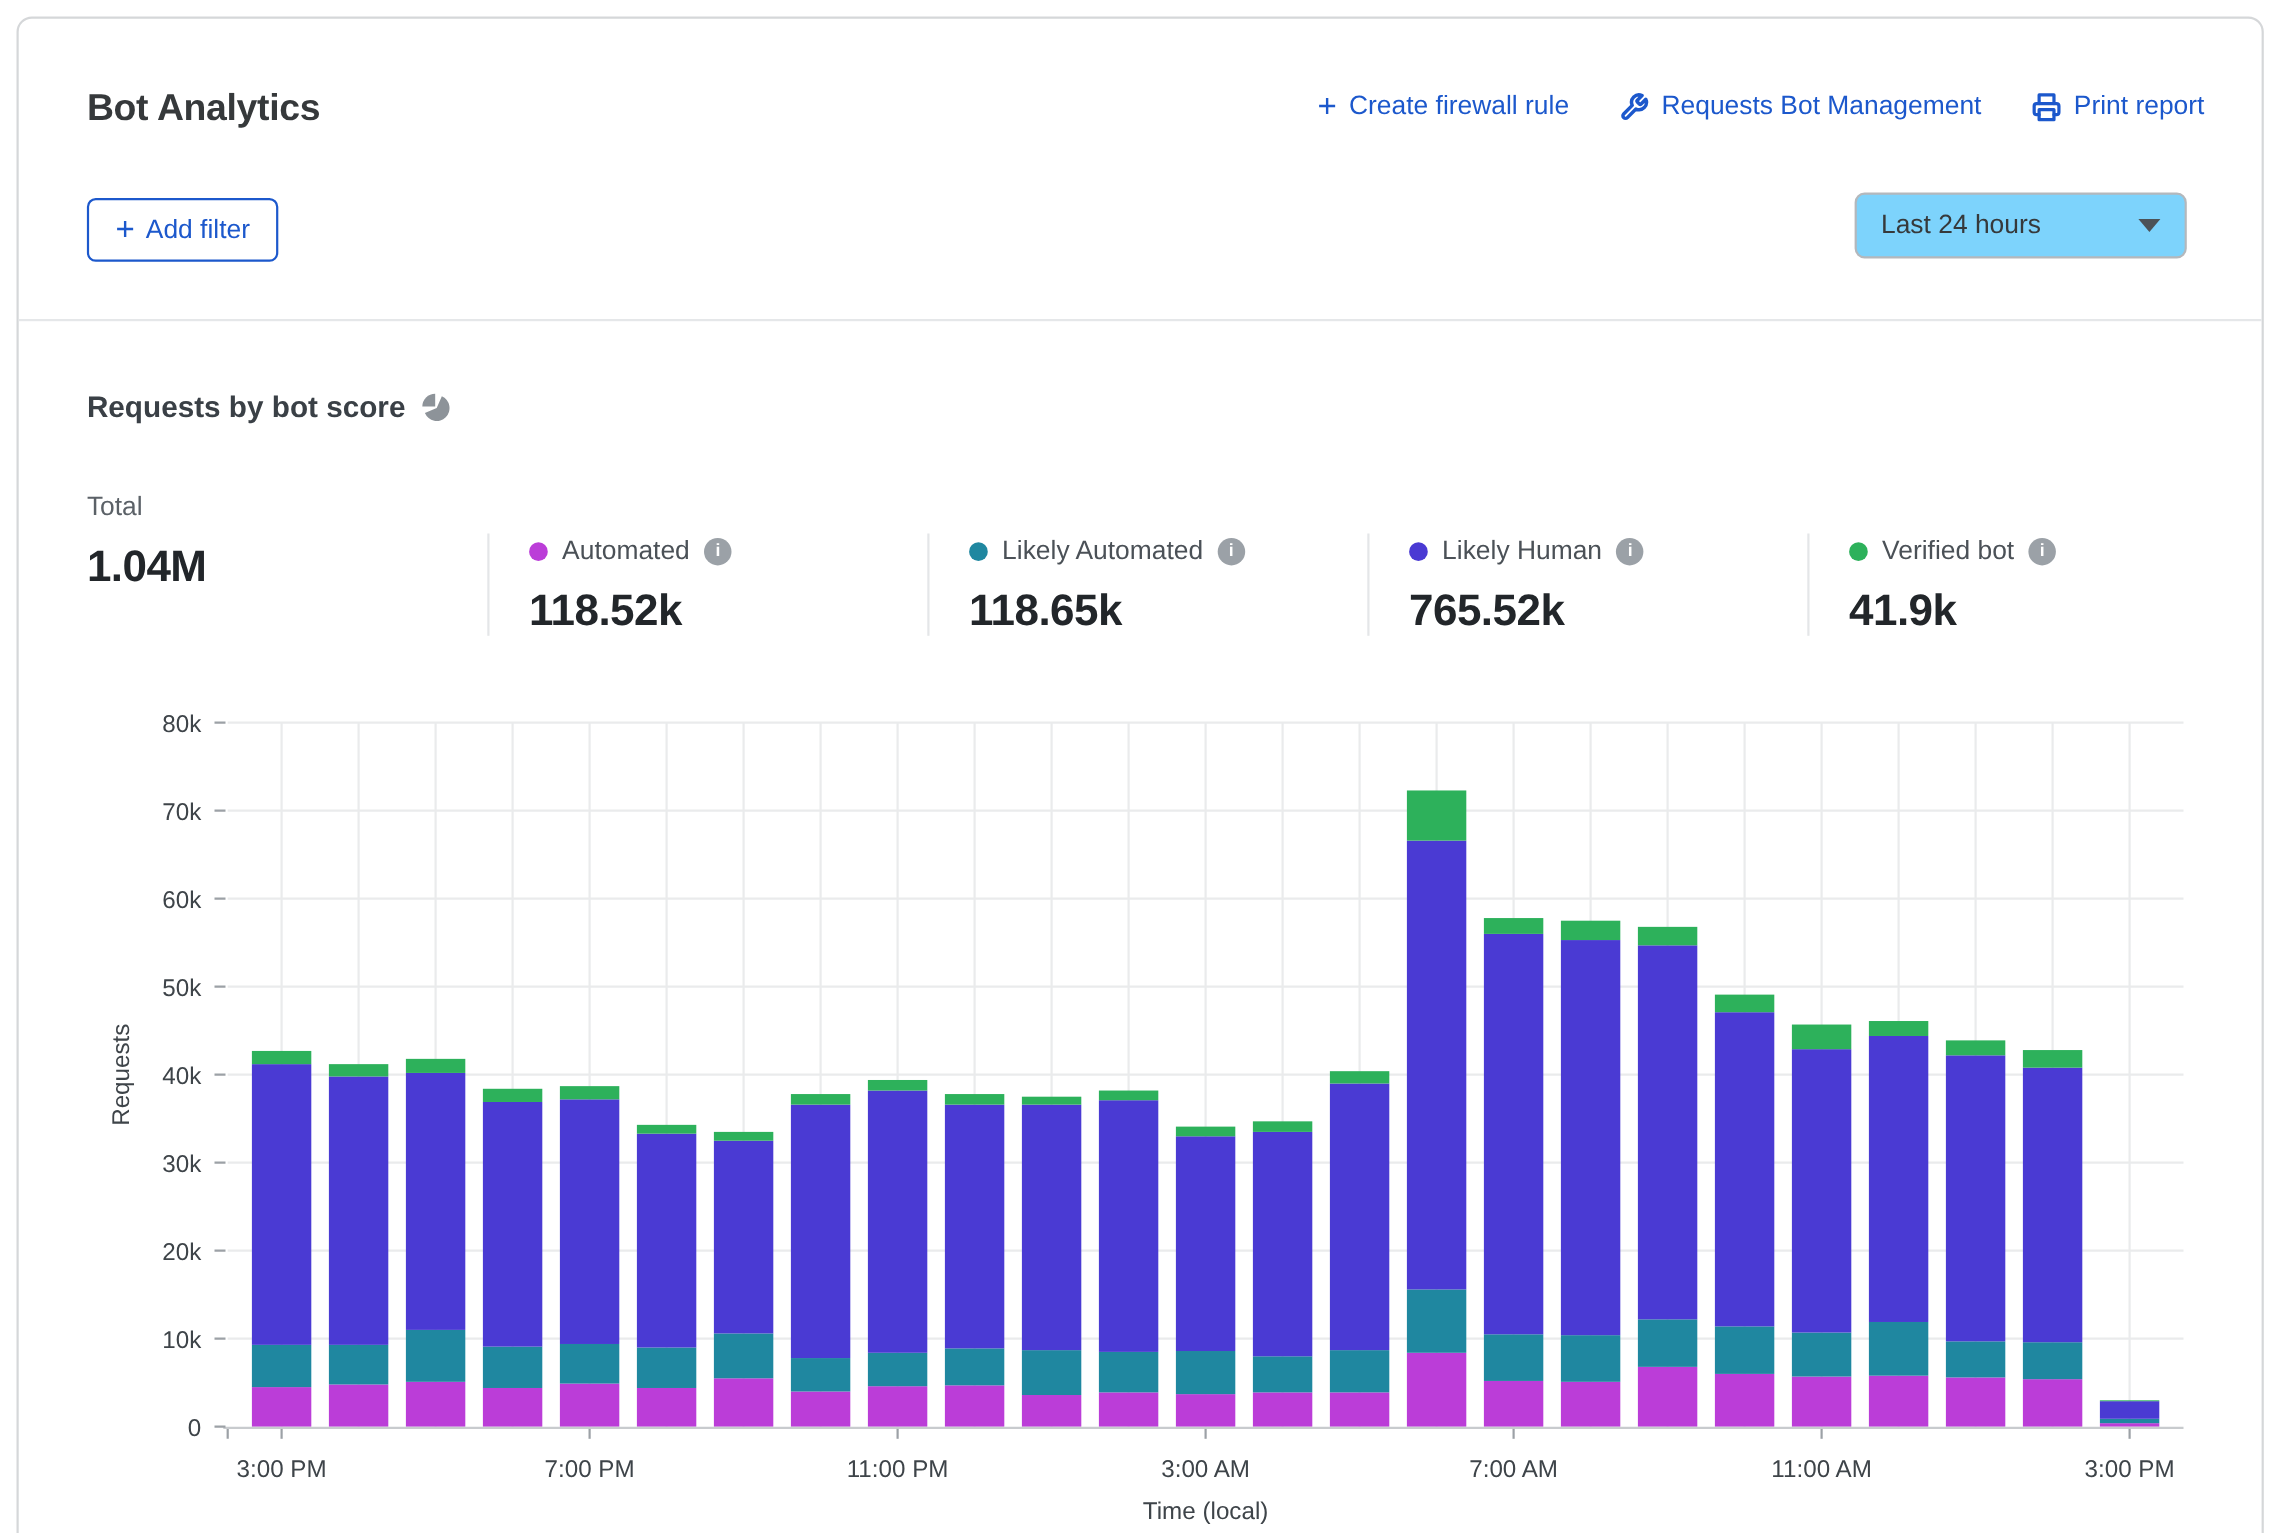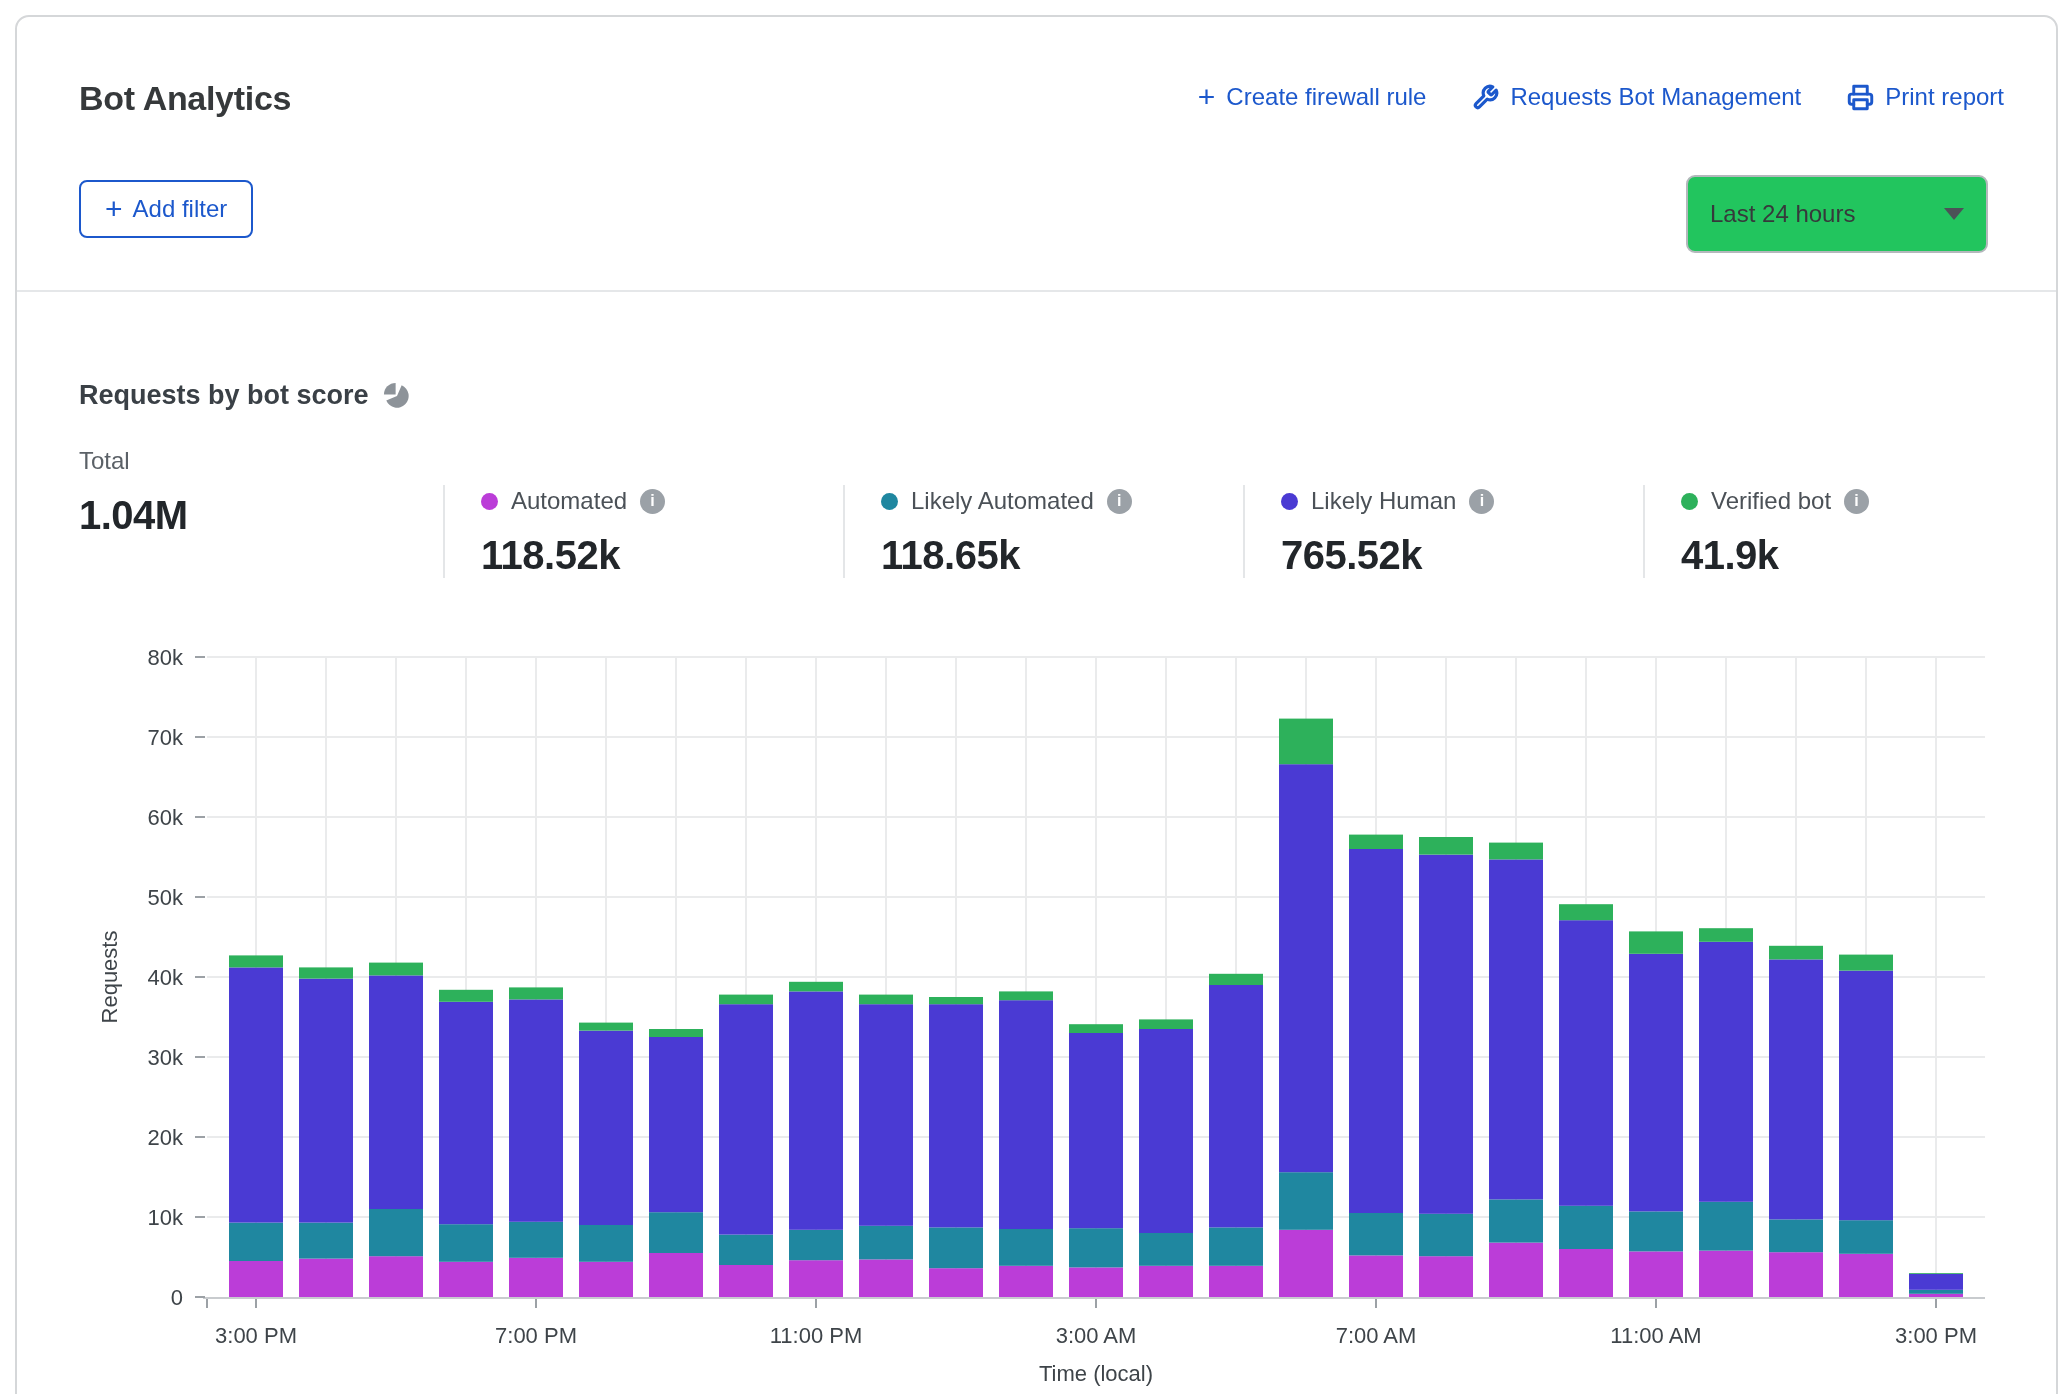--- a/index.html
+++ b/index.html
@@ -15,30 +15,30 @@
   .actions { position:absolute; right:52px; top:66px; display:flex; gap:46px; align-items:center; }
   .action { display:flex; align-items:center; gap:11px; color:var(--accent,#1c58cc);
     font-size:24px; cursor:pointer; text-decoration:none; }
   .plus-glyph { font-size:30px; font-weight:500; line-height:22px; }
   .action svg { display:block; }
 
   .filter-row { position:absolute; left:62px; right:52px; top:158px; height:68px; }
   .add-filter { position:absolute; left:0; top:5px; height:58px; display:flex; align-items:center; gap:10px;
     padding:0 24px; background:#fff; border:2px solid var(--accent,#1c58cc); border-radius:8px;
     color:var(--accent,#1c58cc); font-size:24px; font-family:inherit; cursor:pointer; }
-  .dropdown { position:absolute; right:16px; top:0; width:302px; height:78px; background:#22c55e;
+  .dropdown { position:absolute; right:16px; top:0; width:302px; height:60px; background:#7dd3fc;
     border:2px solid #b4b8bc; border-radius:9px; display:flex; align-items:center;
     justify-content:space-between; padding:0 22px; font-size:24px; color:#36393b; cursor:pointer; }
   .chevron { width:0; height:0; border-left:10px solid transparent; border-right:10px solid transparent;
     border-top:12px solid #4c5257; }
 
   .divider { position:absolute; left:0; right:0; top:273px; height:2px; background:#e5e7e9; }
 
   
-  .section-title-row { position:absolute; left:62px; top:338px; display:flex; align-items:center; gap:14px;margin-top:25px; }
+  .section-title-row { position:absolute; left:62px; top:338px; display:flex; align-items:center; gap:14px; }
   .section-title { font-size:27px; font-weight:700; color:#3a4046; }
 
   
   .stats { position:absolute; left:62px; top:428px; display:flex; }
   .stat { padding-right:30px; }
   .stat.sep { border-left:2px solid #e4e6e8; padding-left:36px;margin-top:40px; }
   .stat.w-total { width:364px; }
   .stat.w-std { width:400px; }
   .stat-label-row { display:flex; align-items:center; gap:13px; height:32px; margin-bottom:16px; }
   .stat-label { font-size:24px; color:#4b5157; }

